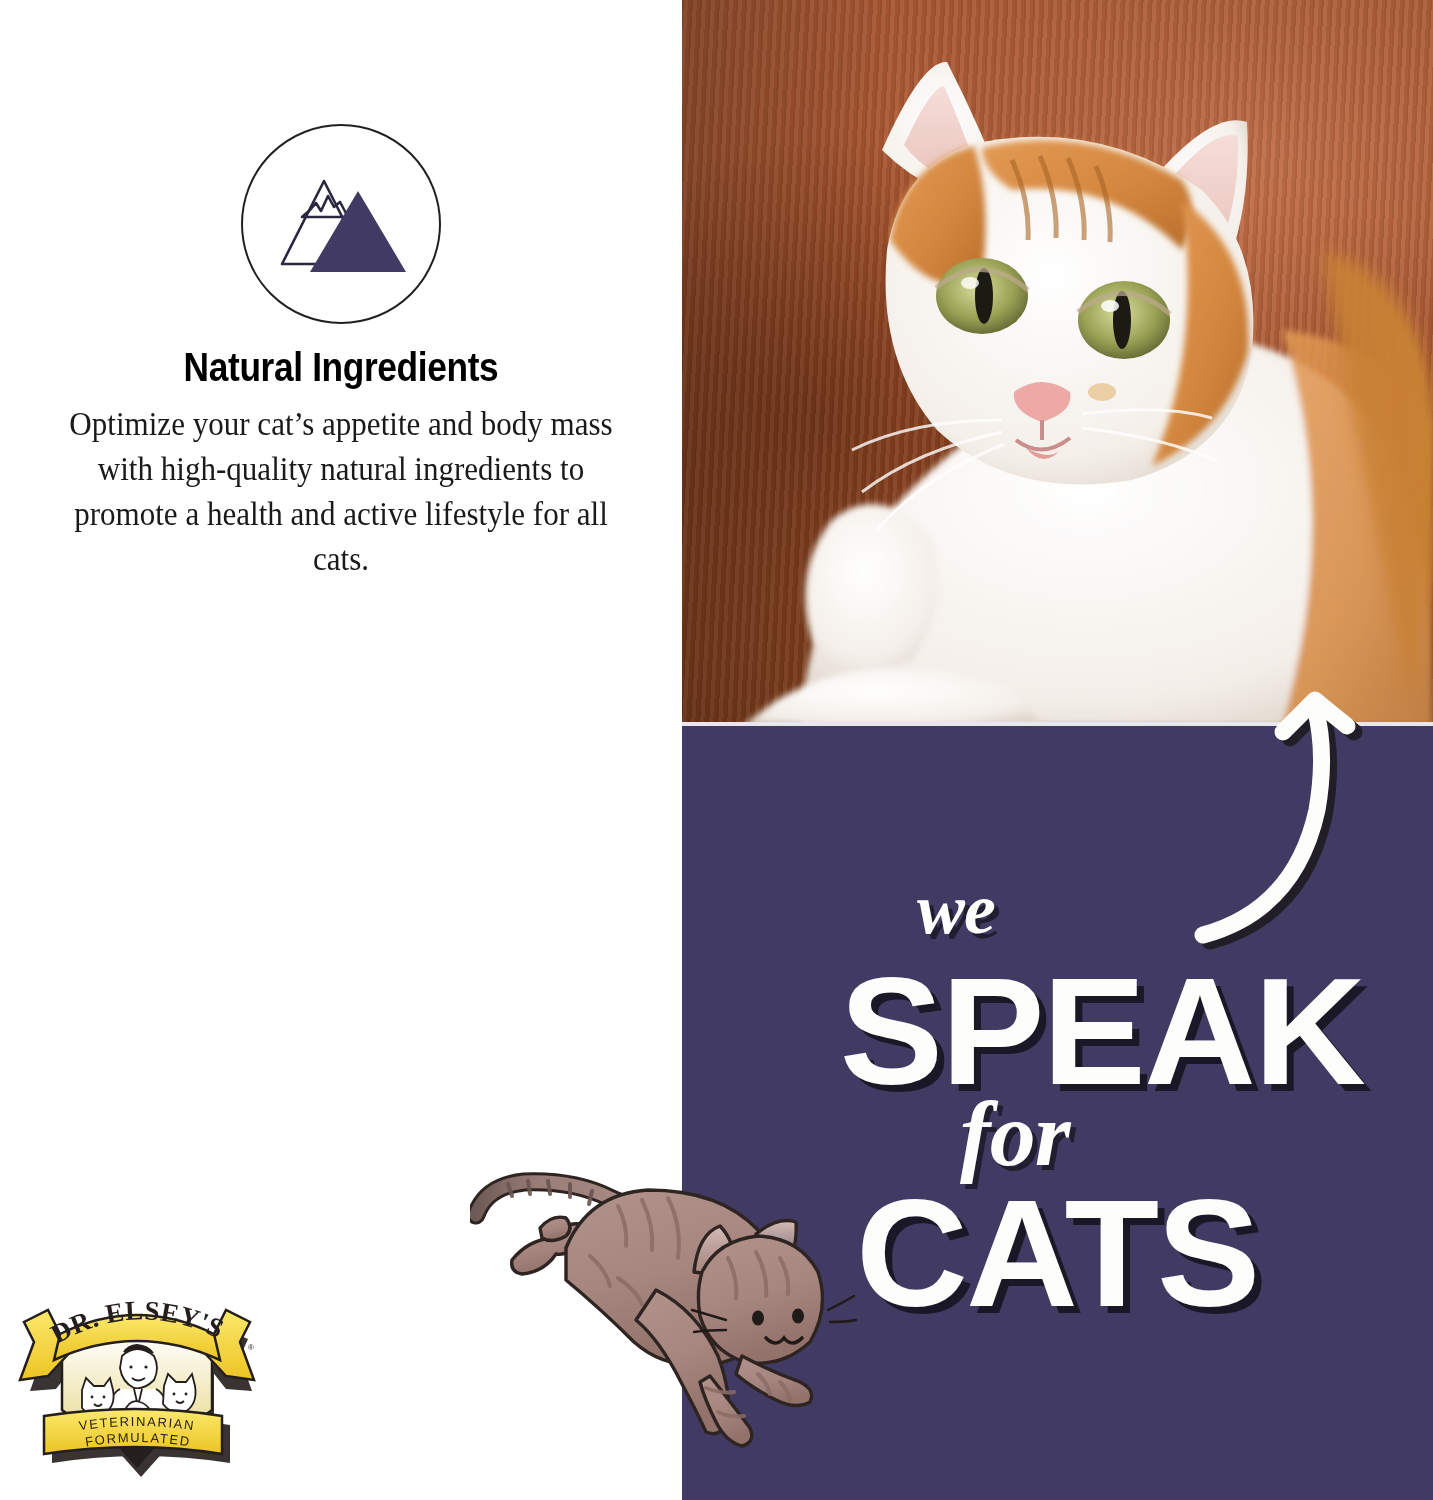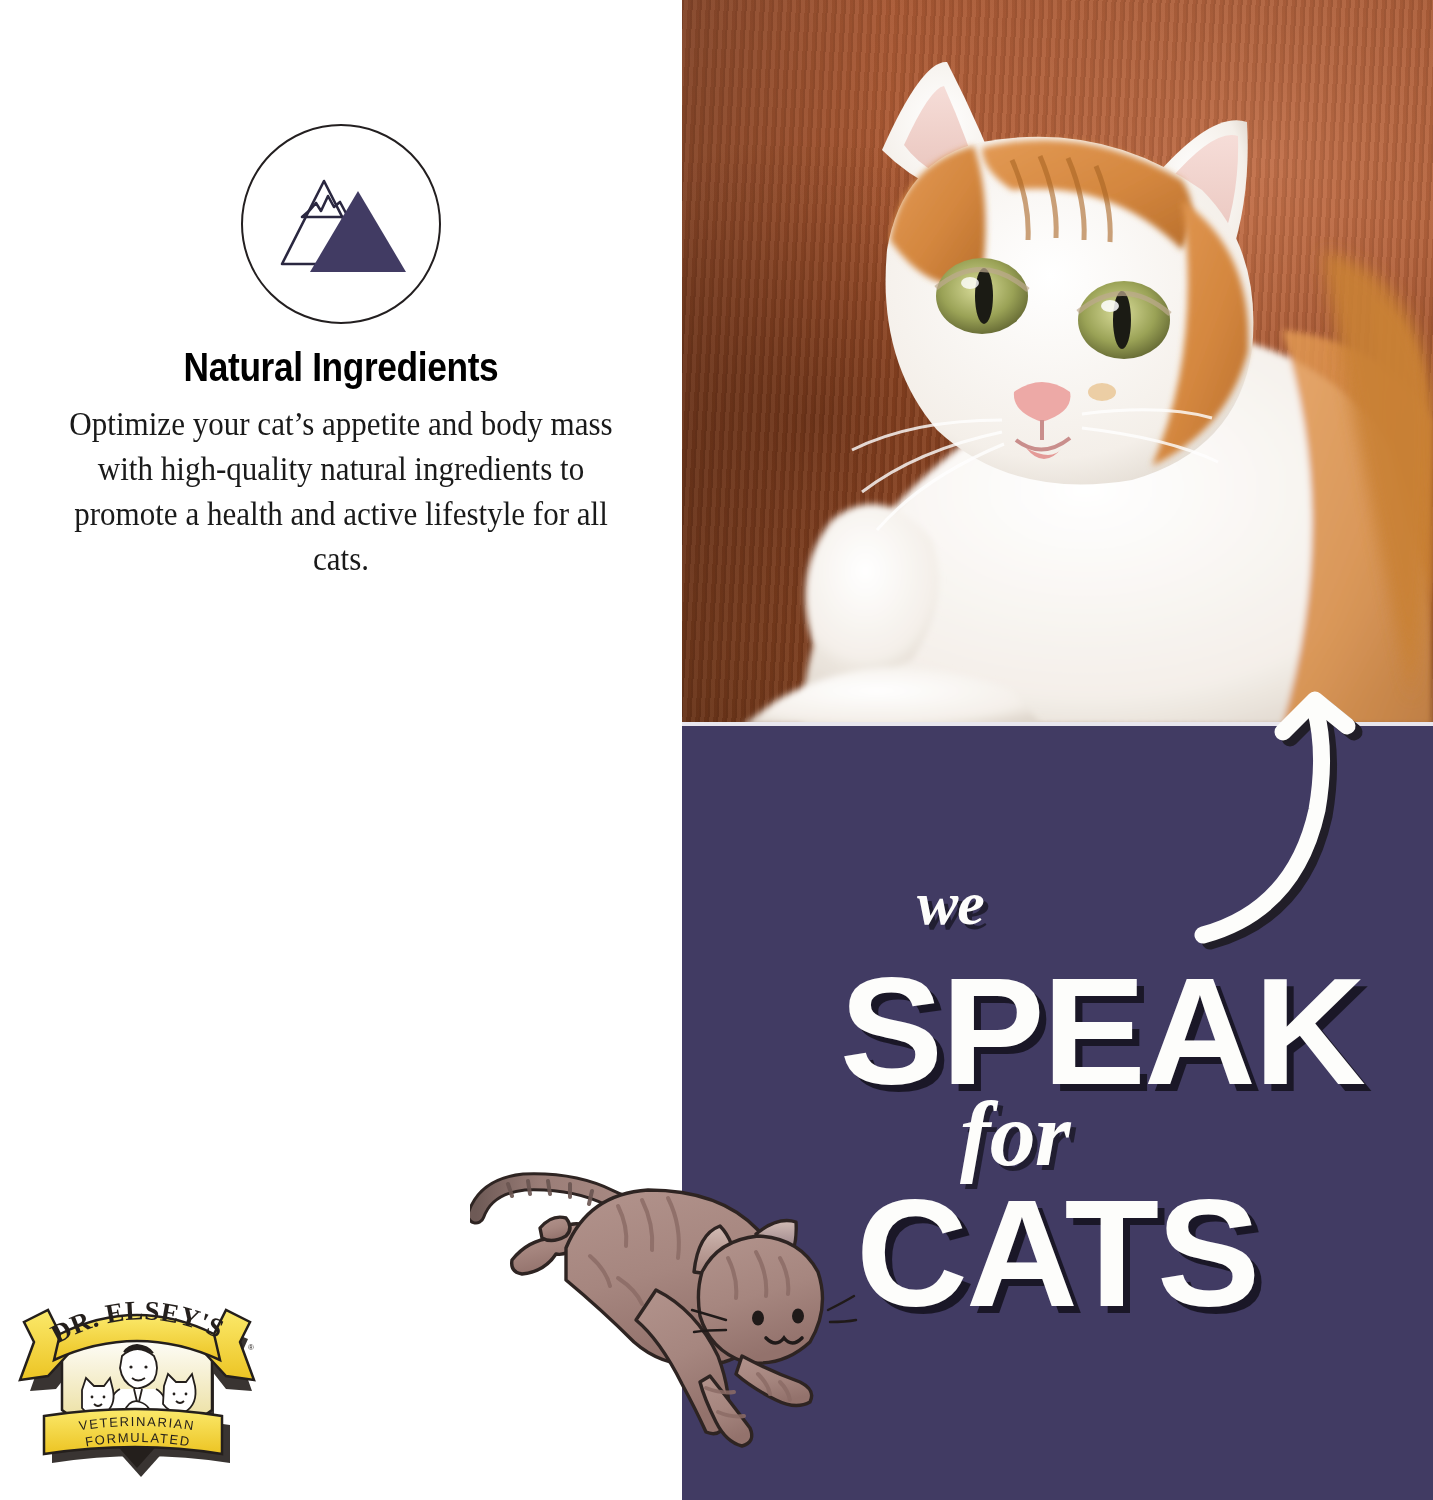--- a/index.html
+++ b/index.html
@@ -82,21 +82,21 @@
     text-shadow:7px 7px 0 rgba(20,18,28,0.85);
     letter-spacing:-2px;
   }
   .hero-script {
     font-family:"Liberation Serif", serif;
     font-style:italic;
     font-weight:bold;
     text-shadow:5px 5px 0 rgba(20,18,28,0.70);
     letter-spacing:-1px;
   }
-  .hero-we    { left:235px; top:142px; font-size:62px; }
+  .hero-we    { left:235px; top:142px; font-size:72px; }
   .hero-speak { left:163px; top:218px; font-size:152px; transform:scaleX(1.02); }
   .hero-for   { left:278px; top:355px; font-size:92px;text-align:center; }
   .hero-cats  { left:178px; top:440px; font-size:152px; transform:scaleX(1.02); }
 
   
   .arrow-wrap { position:absolute; left:1175px; top:660px; width:200px; height:290px; }
 
   
   .leap-cat { position:absolute; left:470px; top:1160px; width:390px; height:290px; }
 

